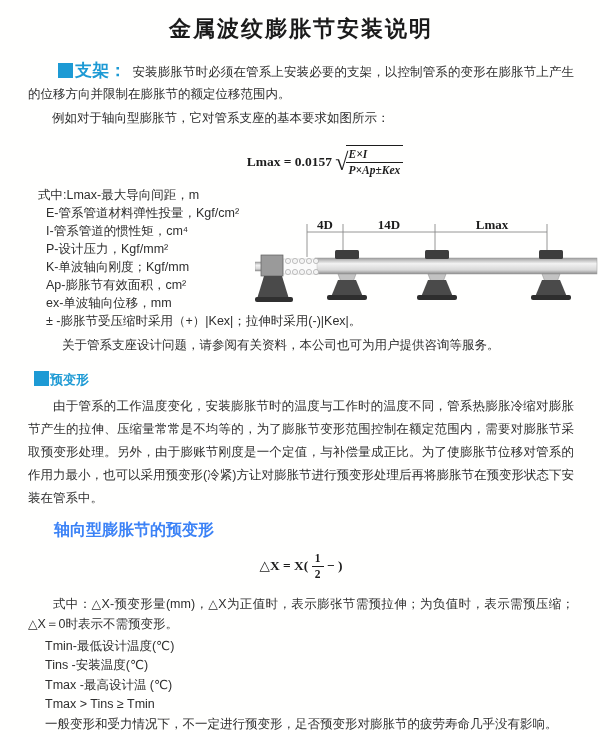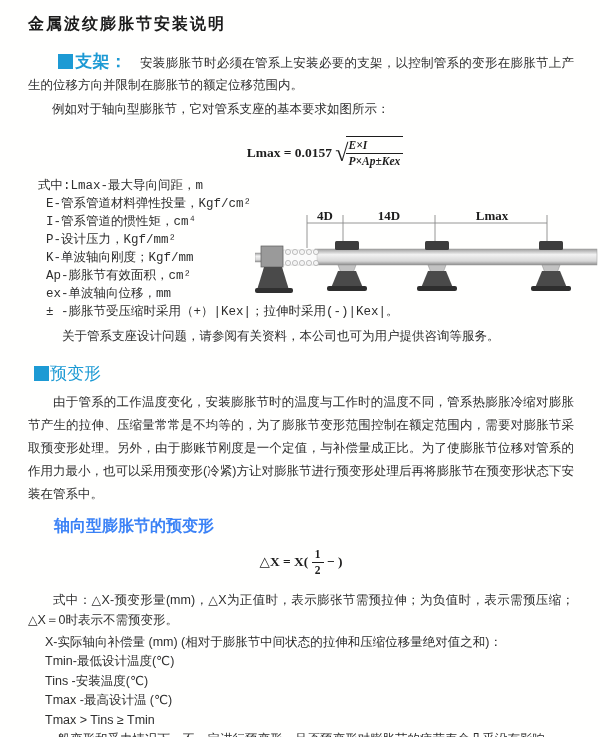--- a/index.html
+++ b/index.html
@@ -3,50 +3,50 @@
 <meta charset="utf-8">
 <style>
   * { margin:0; padding:0; box-sizing:border-box; }
   html,body { background:#fffffe; }
   body {
     width:600px; min-height:737px; margin:0 auto;
     font-family:"Liberation Sans","DejaVu Sans",sans-serif;
     font-size:12.5px; color:#2e2e2e; padding:14px 26px 10px 28px;
   }
   .title {
-    text-align:left; font-size:16px; font-weight:bold; color:#1b1b1b;
+    text-align:center; font-size:22px; font-weight:bold; color:#1b1b1b;
     letter-spacing:2px; margin-bottom:16px;
   }
   .sq {
     display:inline-block; width:15px; height:15px; background:#1d9ad4;
     vertical-align:-2px; margin-right:2px;
   }
-  .sec-inline { color:#1d9ad4; font-size:17px; font-weight:bold; margin-right:13px; }
+  .sec-inline { color:#1d9ad4; font-size:17px; font-weight:bold; margin-right:6px; }
   .para { text-align:justify; line-height:22px; }
   .para-first { text-indent:30px; margin-bottom:2px; }
   .para-example { text-indent:24px; margin-bottom:16px; }
   .formula {
     font-family:"Liberation Serif","DejaVu Serif",serif; font-weight:bold;
     font-size:13.5px; color:#1d1d1d; text-align:center;
   }
   .formula-1 { margin:8px 0 8px 48px; }
   .frac { display:inline-block; vertical-align:middle; text-align:left;
           font-size:11.5px; line-height:1.3; font-style:italic; }
   .frac.up { font-style:normal; }
   .frac .num { display:block; border-bottom:1px solid #1d1d1d; padding:0 3px; }
   .frac .den { display:block; padding:0 3px; }
   .radical { font-size:24px; font-weight:normal; vertical-align:middle; margin-right:-3px; }
   .rad-body { display:inline-block; border-top:1.5px solid #1d1d1d; padding-top:1px; }
   .defs-wrap { position:relative; margin-left:10px; margin-top:2px; }
   .defs-list { line-height:18px; }
-  .defs-list .def-line { padding-left:8px; white-space:nowrap;font-family:Liberation Mono, monospace; }
+  .defs-list .def-line { padding-left:8px; white-space:nowrap; }
   .defs-list .def-line:first-child { padding-left:0; }
   .note-line { text-indent:24px; line-height:19px; margin:6px 0 0 0; }
   .diagram-svg { position:absolute; left:217px; top:32px; }
-  .h2 { color:#1d9ad4; font-size:17px; font-weight:normal; margin:16px 0 6px 0;padding-left:6px; }
+  .h2 { color:#1d9ad4; font-size:13px; font-weight:bold; margin:16px 0 6px 0;padding-left:6px; }
   .h2 .sq { margin-right:1px; }
   .para-body { text-indent:2em; line-height:23px; text-align:justify; }
   .sub-h { color:#3b82f6; font-size:16px; font-weight:bold; margin:10px 0 6px 0; }
   .sub-h.indent { margin-left:26px; }
   .formula-2 { margin:10px 0 12px 0; }
   .para-explain { text-indent:2em; line-height:20px; text-align:justify; margin-bottom:3px; }
   .item-list { margin-left:17px; line-height:19.5px; }
   .item-list .item-line { }
   svg text { font-family:"Liberation Serif","DejaVu Serif",serif; }
 </style>
@@ -155,19 +155,18 @@
 <div class="formula formula-2">
   <span>△X = X(</span>
   <span class="frac up"><span class="num">1</span><span class="den">2</span></span>
   <span>−</span>
   <span>)</span>
 </div>
 
 <p class="para-explain">式中：△X-预变形量(mm)，△X为正值时，表示膨张节需预拉伸；为负值时，表示需预压缩；△X＝0时表示不需预变形。</p>
 
 <div class="item-list">
-    <div class="item-line">X-实际轴向补偿量 (mm) (相对于膨胀节中间状态的拉伸和压缩位移量绝对值之和)：</div>
     <div class="item-line">Tmin-最低设计温度(℃)</div>
     <div class="item-line">Tins -安装温度(℃)</div>
     <div class="item-line">Tmax -最高设计温 (℃)</div>
     <div class="item-line">Tmax &gt; Tins ≥ Tmin</div>
     <div class="item-line">一般变形和受力情况下，不一定进行预变形，足否预变形对膨胀节的疲劳寿命几乎没有影响。</div>
   </div>
 
 </body></html>

